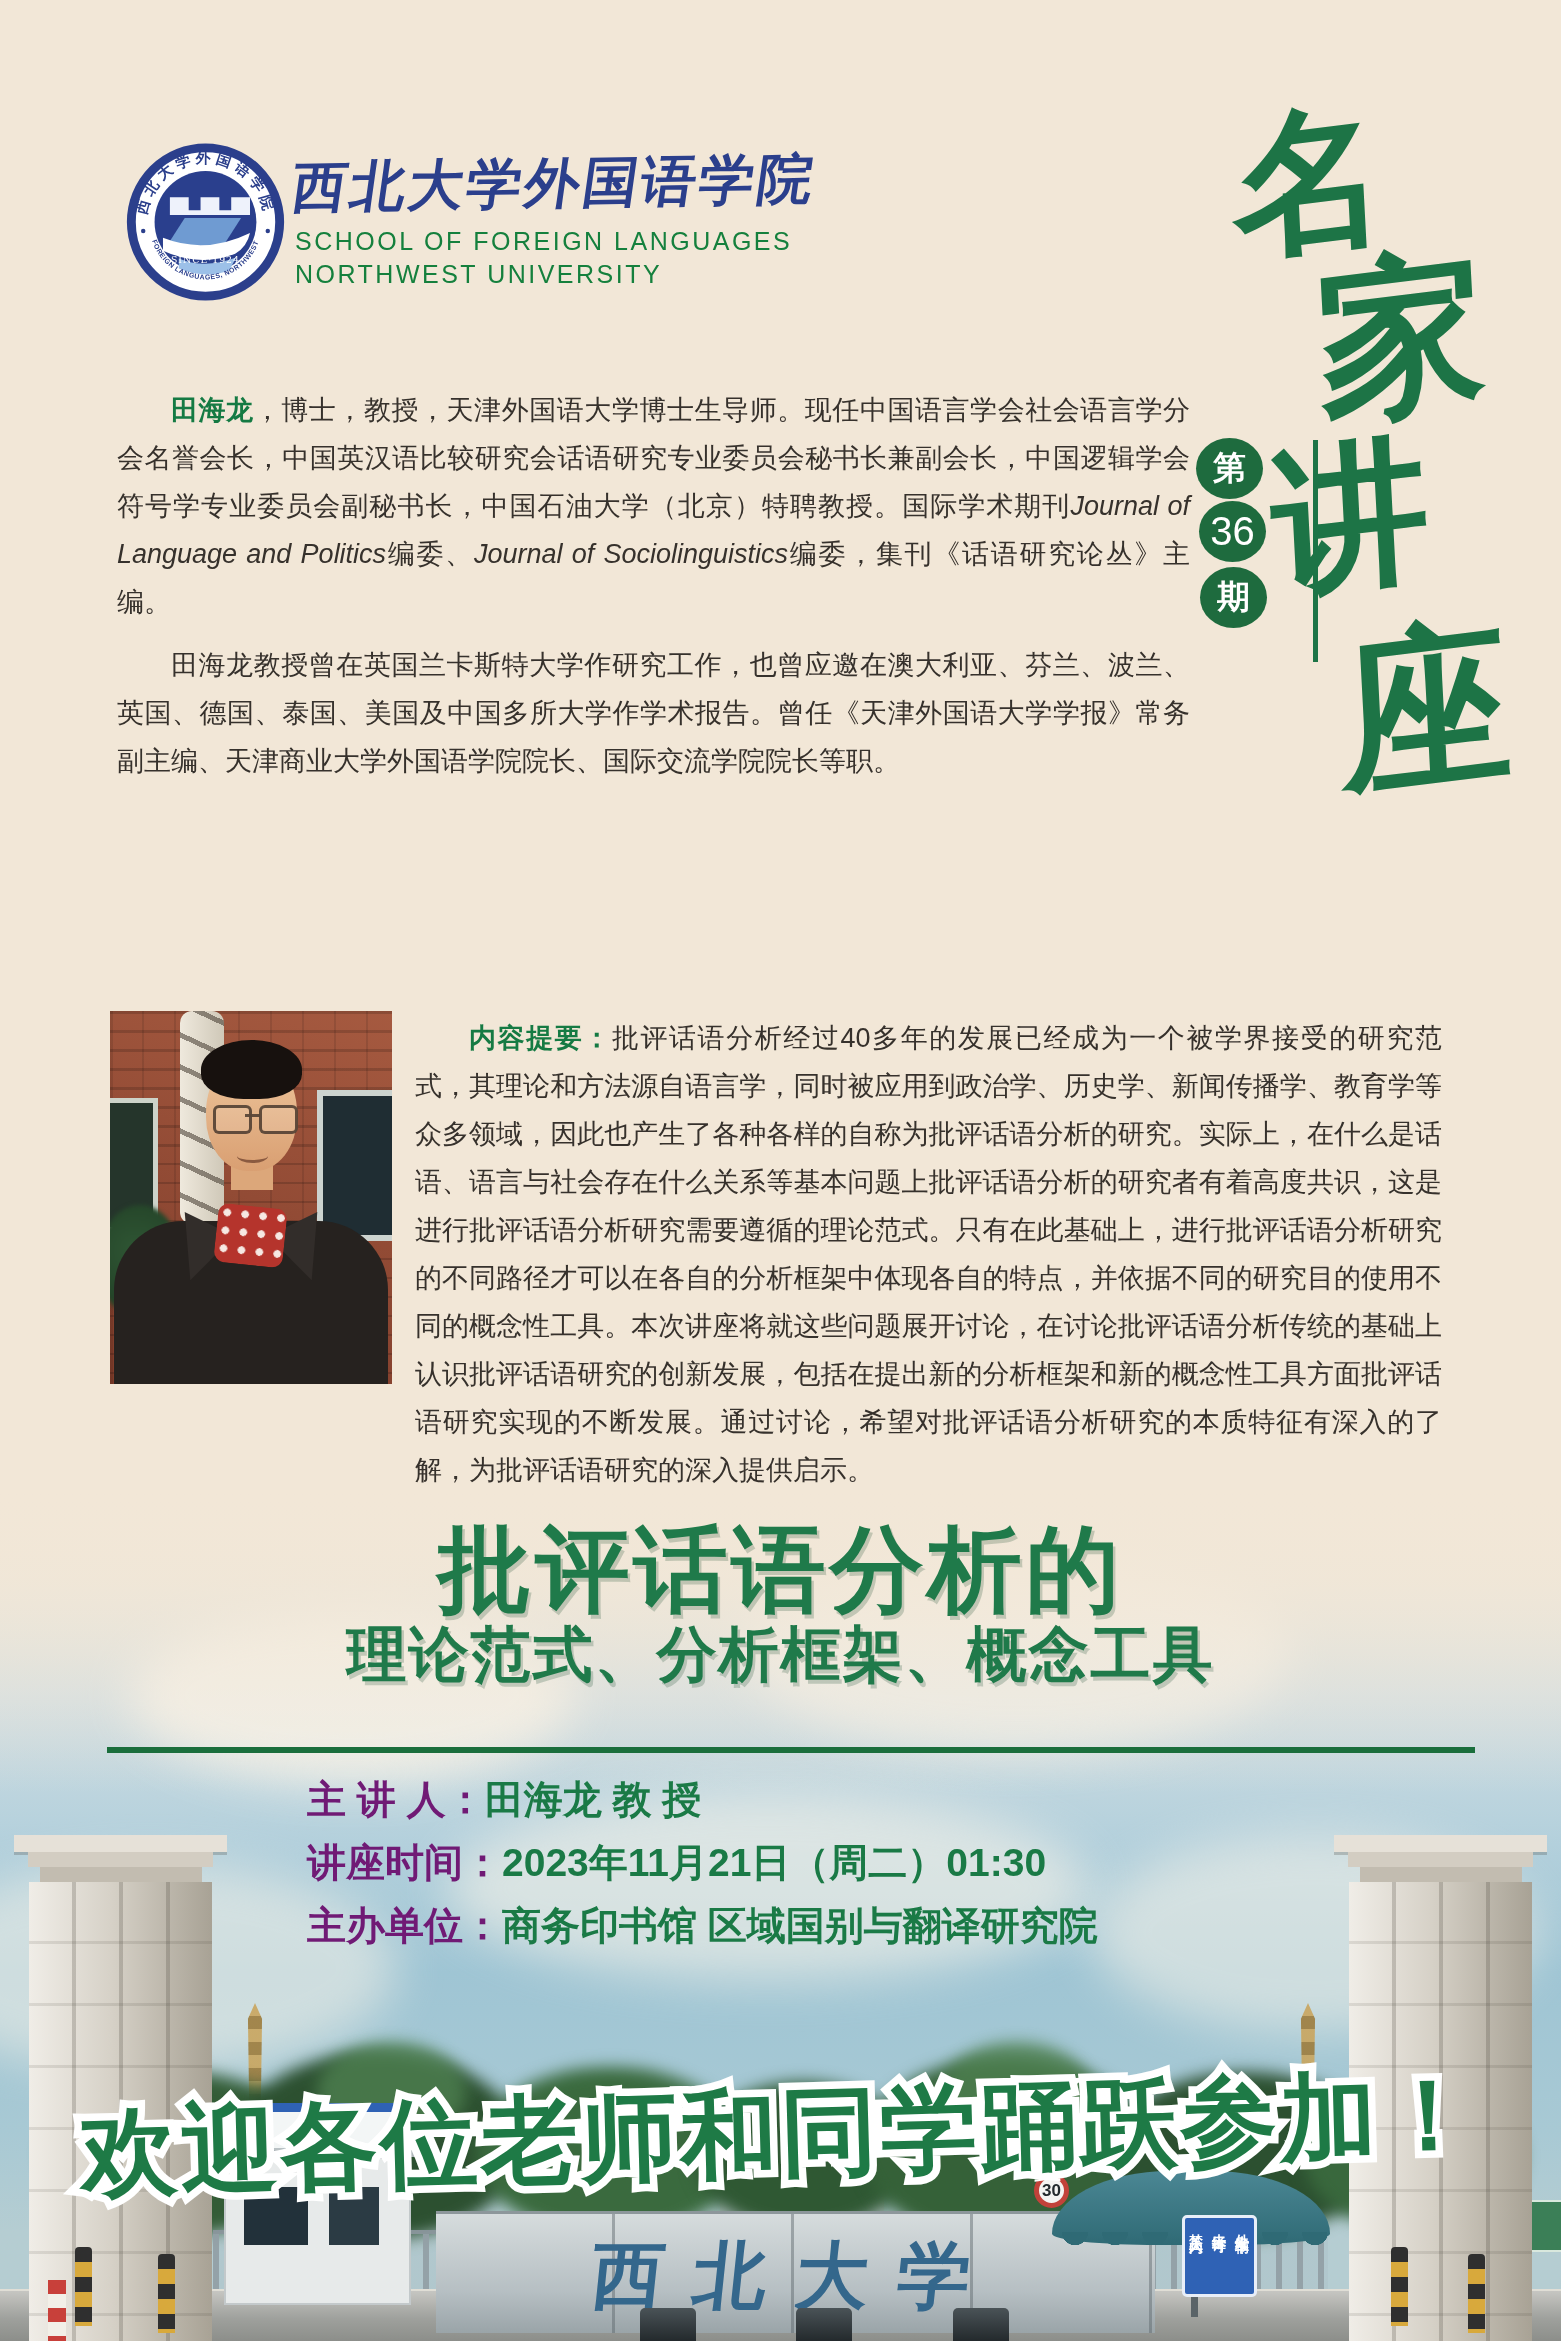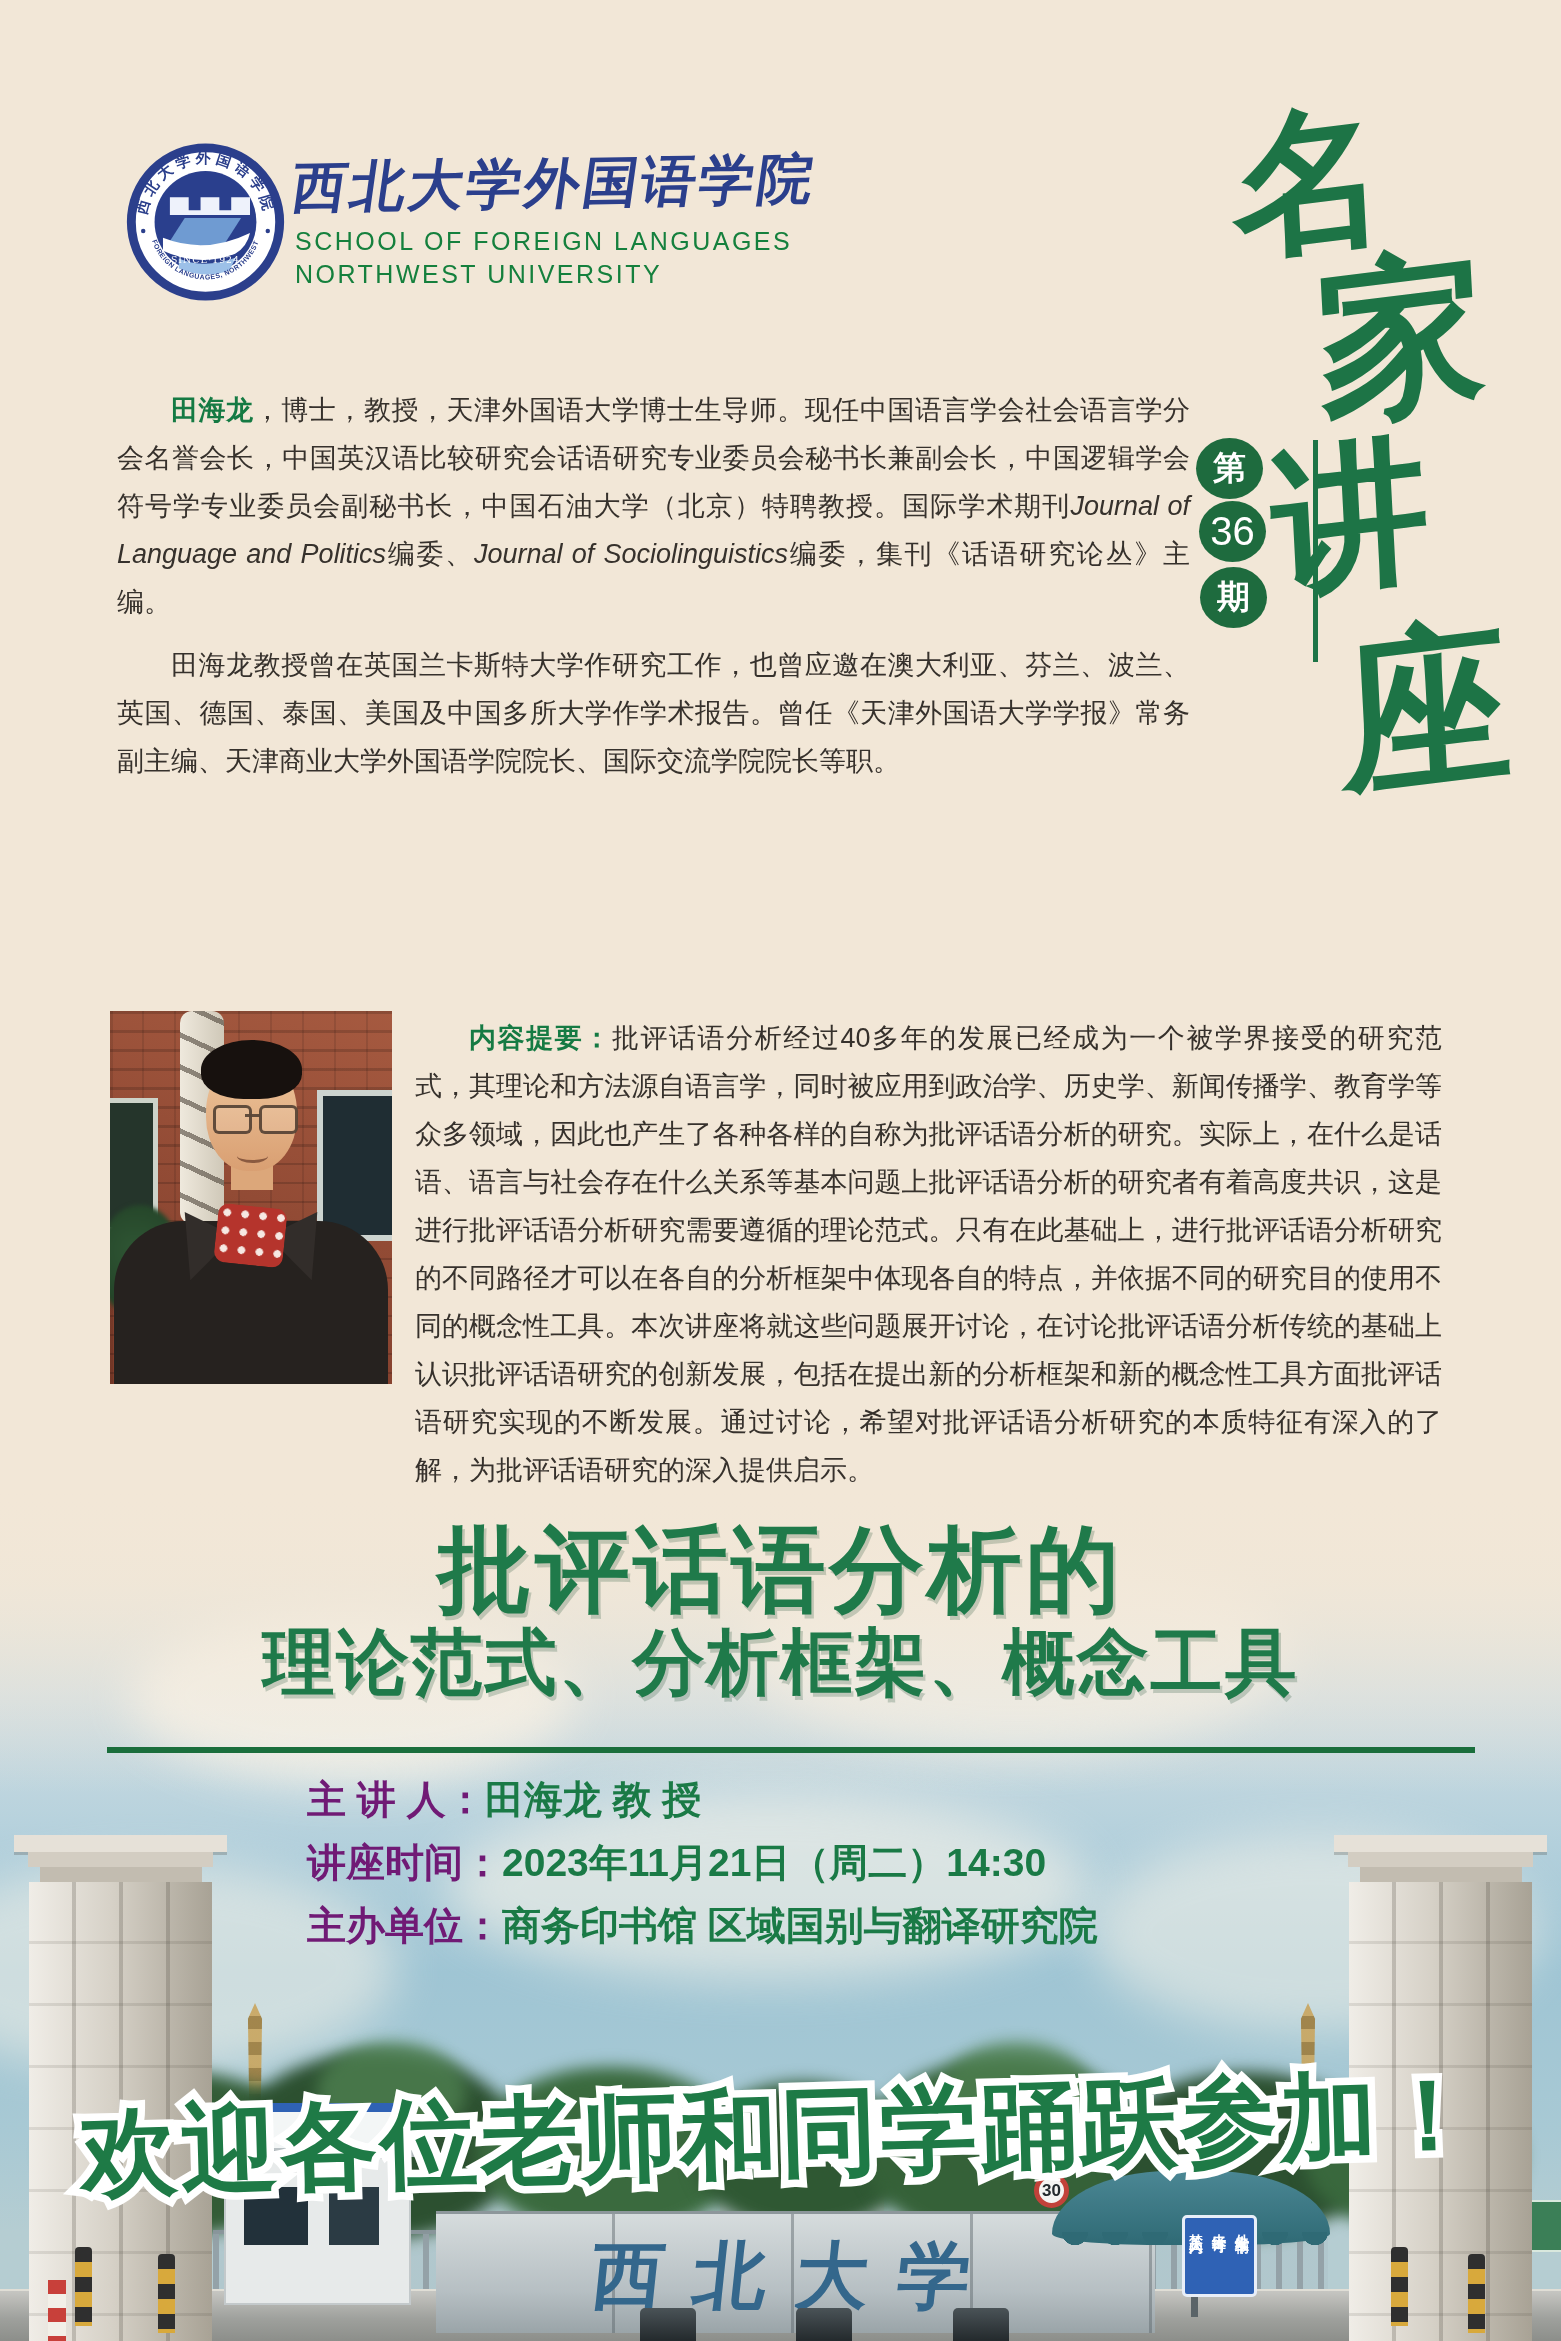--- a/index.html
+++ b/index.html
@@ -83,21 +83,21 @@
   .pphoto .gl.l{left:103px;} .pphoto .gl.r{left:149px;}
   .pphoto .bridge{position:absolute;left:135px;top:103px;width:15px;height:3px;background:rgba(90,70,55,.95);}
   .pphoto .smile{position:absolute;left:127px;top:138px;width:31px;height:11px;border-bottom:3px solid #8a5a40;border-radius:50%;}
 
   
   .abstract{position:absolute;left:415px;top:1014px;width:1027px;font-size:27px;line-height:48px;color:#36312c;text-align:justify;text-indent:2em;}
 
   
   .title{position:absolute;left:0;width:100%;text-align:center;color:#1f7a4a;font-weight:700;font-family:"DejaVu Serif",serif;white-space:nowrap;text-shadow:2.5px 3.5px 0 rgba(22,74,44,.22);z-index:3;}
   .title.l1{top:1507px;font-size:94px;letter-spacing:4px;}
-  .title.l2{top:1615px;font-size:72px;letter-spacing:2px;}
+  .title.l2{top:1615px;font-size:60px;letter-spacing:2px;}
   .rule{position:absolute;left:107px;top:1747px;width:1368px;height:6.4px;background:#1a6e3c;z-index:3;}
 
   
   .details{position:absolute;left:307px;top:1768px;z-index:3;font-size:39px;line-height:63px;white-space:nowrap;}
   .details .lab{color:#701a75;font-weight:700;}
   .details .val{color:#1a7a46;font-weight:600;}
 
   
   .welcome{position:absolute;left:0;top:2070px;width:100%;height:139px;z-index:4;transform:rotate(-1.6deg);}
   .welcome div{position:absolute;left:0;right:0;top:0;text-align:center;font-size:97px;font-weight:900;letter-spacing:3px;font-family:"DejaVu Serif",serif;white-space:nowrap;}
@@ -260,21 +260,21 @@
   <div class="abstract">
     <span class="green-lead">内容提要：</span><span>批评话语分析经过40多年的发展已经成为一个被学界接受的研究范式，其理论和方法源自语言学，同时被应用到政治学、历史学、新闻传播学、教育学等众多领域，因此也产生了各种各样的自称为批评话语分析的研究。实际上，在什么是话语、语言与社会存在什么关系等基本问题上批评话语分析的研究者有着高度共识，这是进行批评话语分析研究需要遵循的理论范式。只有在此基础上，进行批评话语分析研究的不同路径才可以在各自的分析框架中体现各自的特点，并依据不同的研究目的使用不同的概念性工具。本次讲座将就这些问题展开讨论，在讨论批评话语分析传统的基础上认识批评话语研究的创新发展，包括在提出新的分析框架和新的概念性工具方面批评话语研究实现的不断发展。通过讨论，希望对批评话语分析研究的本质特征有深入的了解，为批评话语研究的深入提供启示。</span>
   </div>
 
   <div class="title l1">批评话语分析的</div>
   <div class="title l2">理论范式、分析框架、概念工具</div>
   <div class="rule"></div>
 
   <div class="details">
     <div><span class="lab">主 讲 人：</span><span class="val">田海龙 教 授</span></div>
-    <div><span class="lab">讲座时间：</span><span class="val">2023年11月21日（周二）14:30</span></div>
+    <div><span class="lab">讲座时间：</span><span class="val">2023年11月21日（周二）01:30</span></div>
     <div><span class="lab">主办单位：</span><span class="val">商务印书馆 区域国别与翻译研究院</span></div>
   </div>
 
   <div class="welcome">
     <div class="stroke">欢迎各位老师和同学踊跃参加！</div>
     <div class="fill">欢迎各位老师和同学踊跃参加！</div>
   </div>
 
 </div>
 

